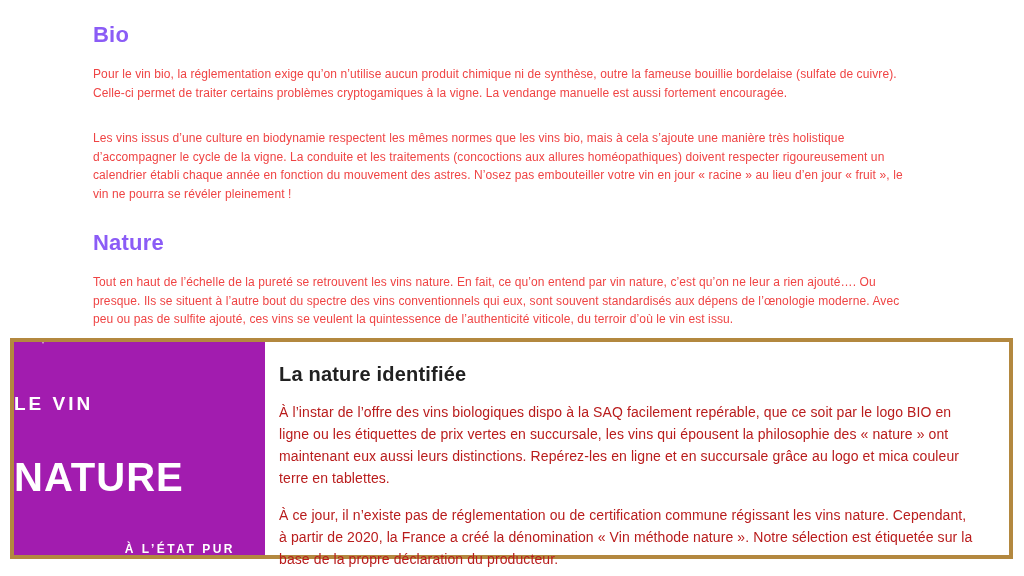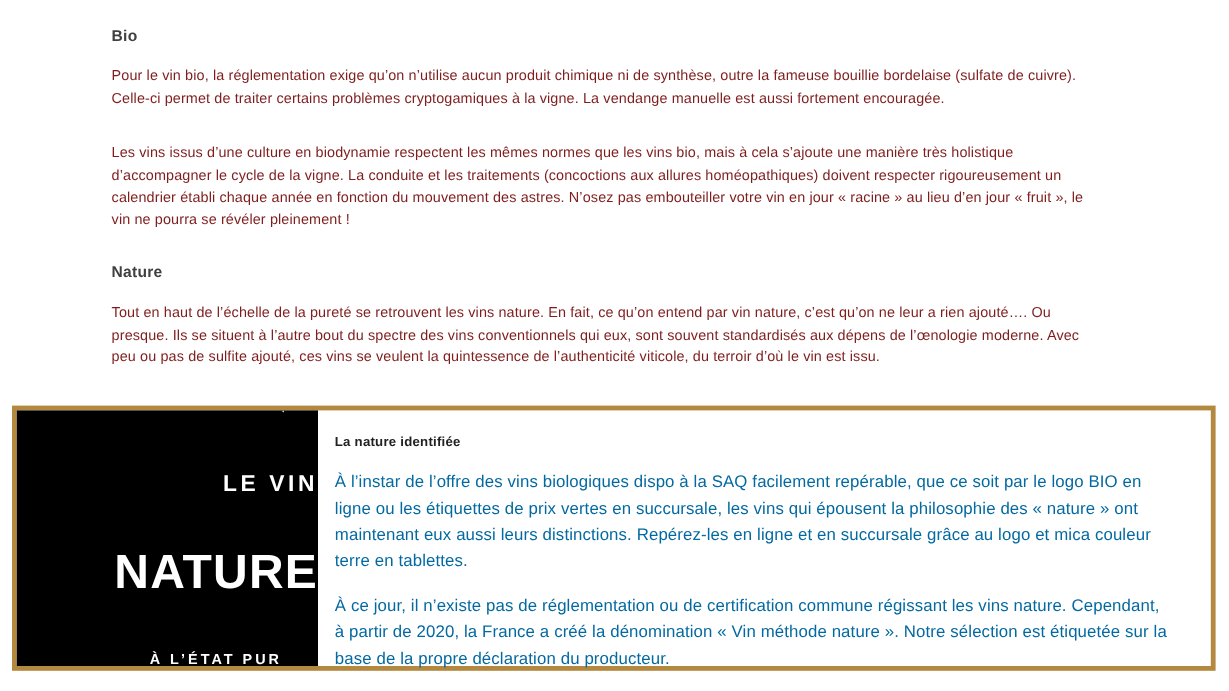--- a/index.html
+++ b/index.html
@@ -12,51 +12,51 @@
     -webkit-font-smoothing: antialiased;
   }
 
   
   .article {
     position: absolute;
     left: 93px; top: 22px;
     width: 816px;
   }
   .section-heading {
-    font-size: 13px;
+    font-size: 22px;
     font-weight: bold;
-    color: #404040;
+    color: #8b5cf6;
     letter-spacing: 0.2px;
     margin: 0 0 17px 0;
   }
   .section-body {
     font-size: 12px;
-    color: #7f1d1d;
+    color: #ef4444;
     line-height: 18.5px;
     letter-spacing: 0.1px;
     margin: 0 0 27px 0;
   }
 
   
   .feature-box {
     position: absolute;
     left: 10px; top: 338px;
     width: 1003px; height: 221px;
     box-sizing: border-box;
     border: 4px solid #b3883f;
     background: #ffffff;
     display: flex;
   }
   .logo-panel {
     width: 251px;
     flex: 0 0 251px;
-    background: #000000;
+    background: #a21caf;
     display: flex;
     flex-direction: column;
-    align-items: flex-end;
+    align-items: flex-start;
     justify-content: center;
     gap: 43px;
   }
   .logo-icon { display: block; margin-bottom: 7px; }
   .logo-line1 {
     color: #ffffff;
     font-size: 19px;
     font-weight: bold;
     letter-spacing: 3px;
     line-height: 1;
@@ -76,29 +76,29 @@
     line-height: 1;
     align-self: flex-end;
     margin-right: 30px;
     margin-top: 2px;
   }
   .box-content {
     flex: 1;
     padding: 21px 36px 0 14px;
   }
   .box-heading {
-    font-size: 11px;
+    font-size: 20px;
     font-weight: bold;
     color: #212121;
     letter-spacing: 0.2px;
     margin: 0 0 15px 0;
   }
   .box-paragraph {
     font-size: 14px;
-    color: #0369a1;
+    color: #b91c1c;
     line-height: 22px;
     letter-spacing: 0.1px;
     margin: 0 0 15px 0;
   }
 </style>
 </head>
 <body>
 
 <div class="article">
 

